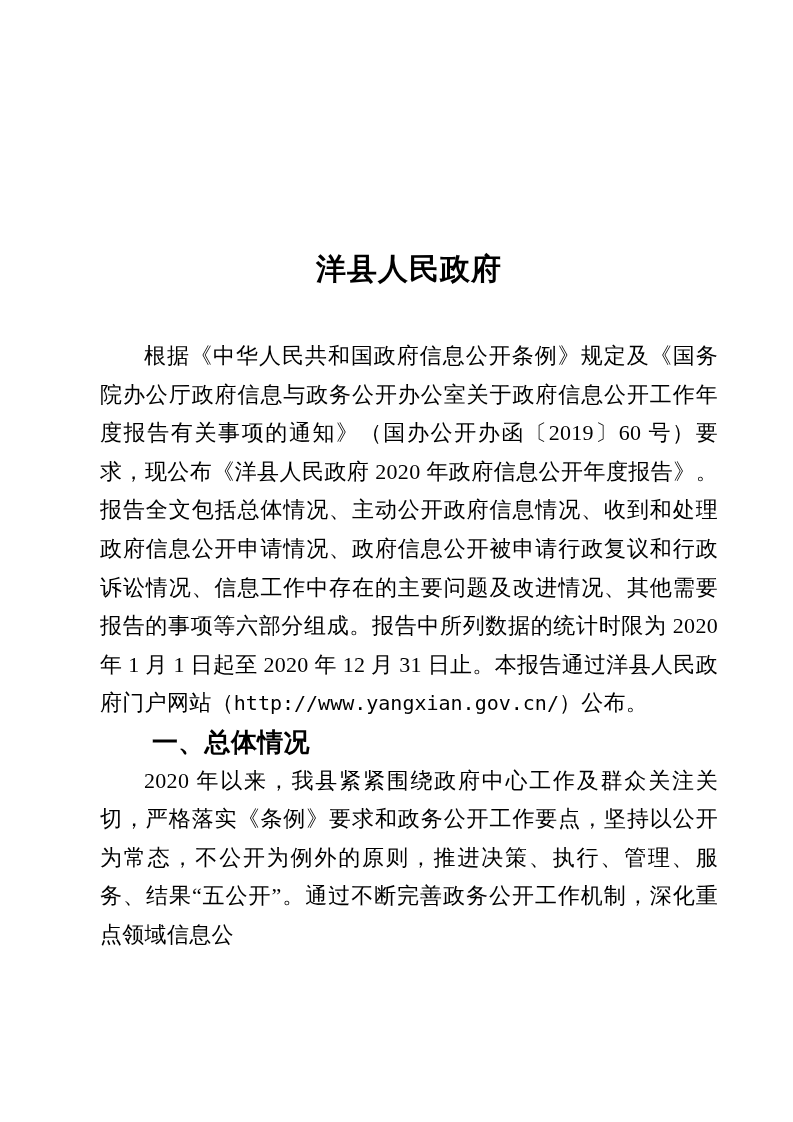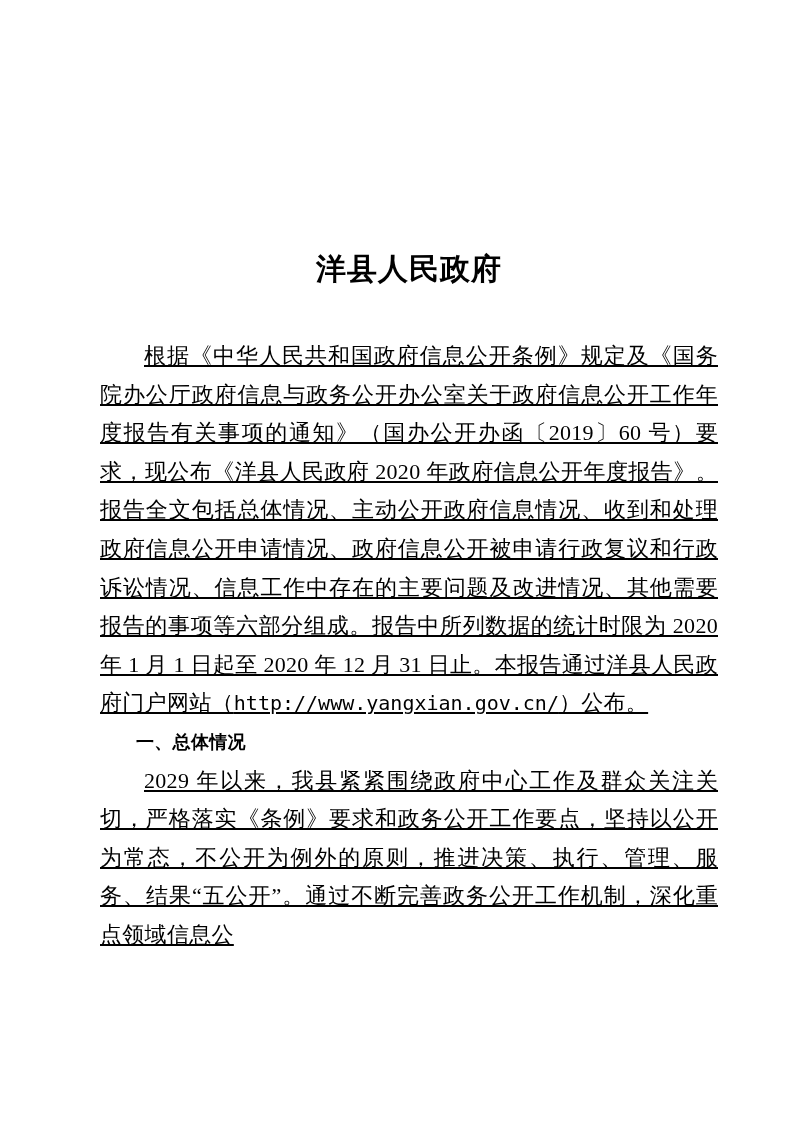--- a/index.html
+++ b/index.html
@@ -33,34 +33,33 @@
       line-height: 42px;
       font-family: "Liberation Serif", serif;
       letter-spacing: 1px;
     }
     .body-text {
       font-size: 22px;
       line-height: 38.6px;
       text-align: justify;
       text-justify: inter-ideograph;
       letter-spacing: 0.3px;
-      text-decoration: underline;
     }
     .para {
       margin: 0;
       text-indent: 2em;
     }
     .intro-para {
       margin-top: 47px;
     }
     .section-heading {
       margin: 0;
       font-family: Liberation Sans, sans-serif;
       font-weight: bold;
-      font-size: 18px;
+      font-size: 26px;
       line-height: 38.6px;
       text-indent: 2em;
       letter-spacing: 0.3px;
     }
     .url-text {
       font-family: "DejaVu Sans Mono", monospace;
       font-size: 20px;
       letter-spacing: 0;
     }
   </style>
@@ -71,16 +70,16 @@
   <div class="content">
 
     <header>
       <div class="doc-title">洋县人民政府</div>
     </header>
 
     <p class="para intro-para body-text"><span>根据《中华人民共和国政府信息公开条例》规定及《国务院办公厅政府信息与政务公开办公室关于政府信息公开工作年度报告有关事项的通知》（国办公开办函〔2019〕60 号）要求，现公布《洋县人民政府 2020 年政府信息公开年度报告》。报告全文包括总体情况、主动公开政府信息情况、收到和处理政府信息公开申请情况、政府信息公开被申请行政复议和行政诉讼情况、信息工作中存在的主要问题及改进情况、其他需要报告的事项等六部分组成。报告中所列数据的统计时限为 2020 年 1 月 1 日起至 2020 年 12 月 31 日止。本报告通过洋县人民政府门户网站（</span><span class="url-text">http://www.yangxian.gov.cn/</span><span>）公布。</span></p>
 
     <h2 class="section-heading">一、总体情况</h2>
 
-    <p class="para body-text">2029 年以来，我县紧紧围绕政府中心工作及群众关注关切，严格落实《条例》要求和政务公开工作要点，坚持以公开为常态，不公开为例外的原则，推进决策、执行、管理、服务、结果“五公开”。通过不断完善政务公开工作机制，深化重点领域信息公</p>
+    <p class="para body-text">2020 年以来，我县紧紧围绕政府中心工作及群众关注关切，严格落实《条例》要求和政务公开工作要点，坚持以公开为常态，不公开为例外的原则，推进决策、执行、管理、服务、结果“五公开”。通过不断完善政务公开工作机制，深化重点领域信息公</p>
 
   </div>
 </div>
 
 </body></html>

